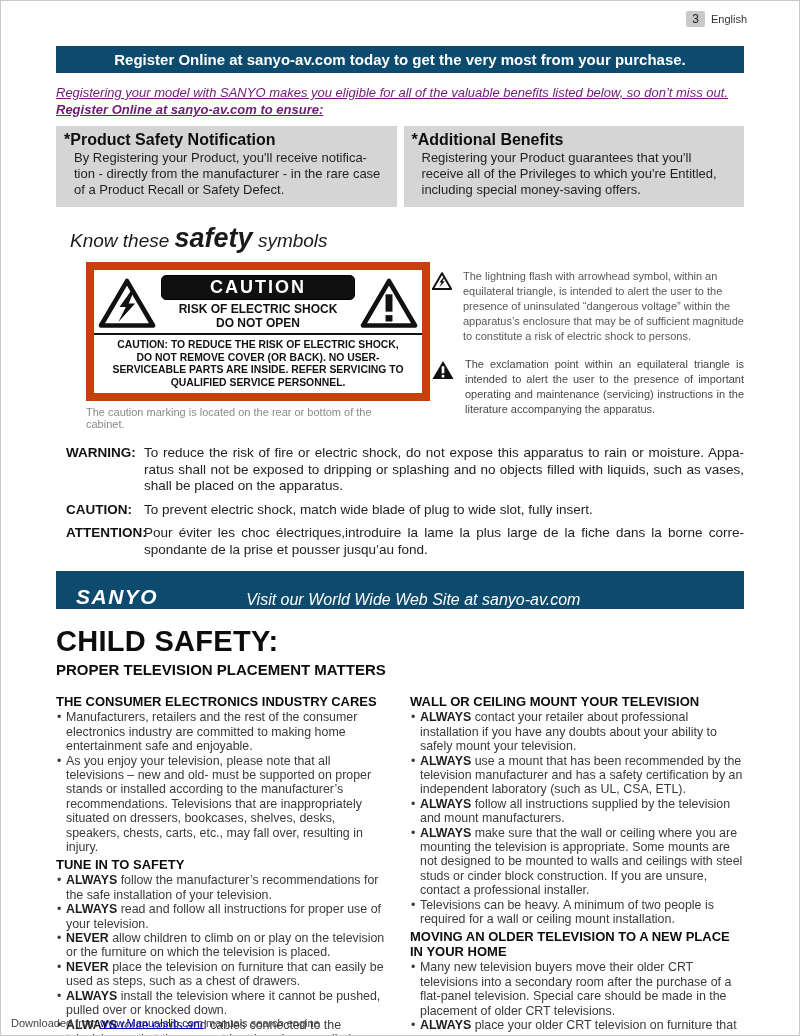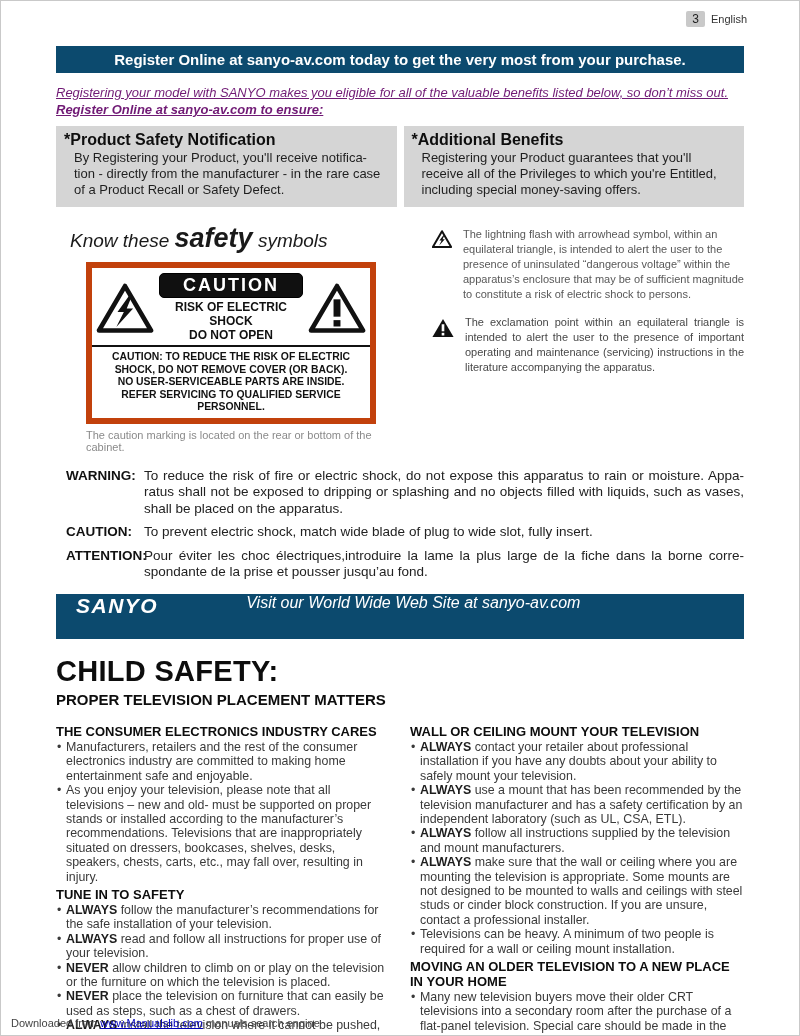--- a/index.html
+++ b/index.html
@@ -25,26 +25,26 @@
 
   .intro { margin-top:11px; font-style:italic; font-size:13px; color:#701a75; line-height:17px;text-decoration:underline; }
   .intro-bold { font-weight:bold; }
 
   .benefits { display:flex; gap:7px; margin-top:8px; }
   .benefit-box { flex:1; background:#d5d5d5; padding:5px 10px 9px 8px; }
   .benefit-title { font-size:16px; font-weight:bold; color:#0e0e0e; margin-bottom:1px; }
   .benefit-body { font-size:13px; line-height:16px; color:#1f1f1f; padding-left:10px; }
 
   
-  .symbols-row { display:flex; margin-top:16px; }
+  .symbols-row { display:flex; margin-top:16px;align-items:flex-end; }
   .symbols-left { width:352px; flex:none; }
   .know-heading { font-style:italic; font-size:19px; color:#1a1a1a; margin-left:14px; }
   .know-heading .big { font-size:27px; font-weight:bold; }
 
-  .caution-label { margin:8px 0 0 30px; width:290px; border:6px solid #c2410c; background:#fff; }
+  .caution-label { margin:8px 0 0 30px; width:344px; border:8px solid #c2410c; background:#fff; }
   .caution-top { display:flex; align-items:center; padding:5px 4px 3px; gap:3px; }
   .tri { width:58px; height:52px; flex:none; }
   .caution-center { flex:1; text-align:center; }
   .caution-bar {
     background:#101010; color:#fff; font-weight:bold; font-size:18px; letter-spacing:2px;
     border-radius:5px; padding:1px 0; margin:0 2px 2px; border:1px solid #000;
   }
   .risk-line { font-size:12px; font-weight:bold; color:#111; line-height:14px; }
   .caution-body {
     border-top:2px solid #111; font-size:10.4px; font-weight:bold; color:#111;
@@ -59,21 +59,21 @@
   .symbol-para p { font-size:11px; line-height:15px; color:#585858; }
   .symbol-para.justified p { text-align:justify; color:#474747; }
 
   
   .warnings { margin-top:15px; }
   .warning-row { display:flex; margin-bottom:7px; }
   .warning-label { width:88px; flex:none; font-weight:bold; font-size:13.5px; color:#111; padding-left:10px; }
   .warning-text { flex:1; font-size:13.5px; line-height:16.5px; color:#222; text-align:justify; }
 
   
-  .web-banner { margin-top:13px; height:45px; display:flex; align-items:flex-start; padding:0 20px; }
+  .web-banner { margin-top:13px; height:38px; display:flex; align-items:flex-end; padding:0 20px; }
   .sanyo-logo { font-weight:bold; font-style:italic; font-size:21px; letter-spacing:1.5px; color:#fff; }
   .web-text { font-style:italic; font-size:16px; color:#fff; margin-left:88px; }
 
   
   .child-title { font-size:29px; font-weight:bold; color:#0d0d0d; margin:16px 0 3px; letter-spacing:0.3px; }
   .child-subtitle { font-size:15px; font-weight:bold; color:#0d0d0d; margin:0 0 13px; }
 
   .columns { display:flex; gap:20px; }
   .col { flex:1; min-width:0; }
   .cs-heading { font-size:13px; font-weight:bold; color:#0d0d0d; line-height:15px; margin:3px 0 1px; }

